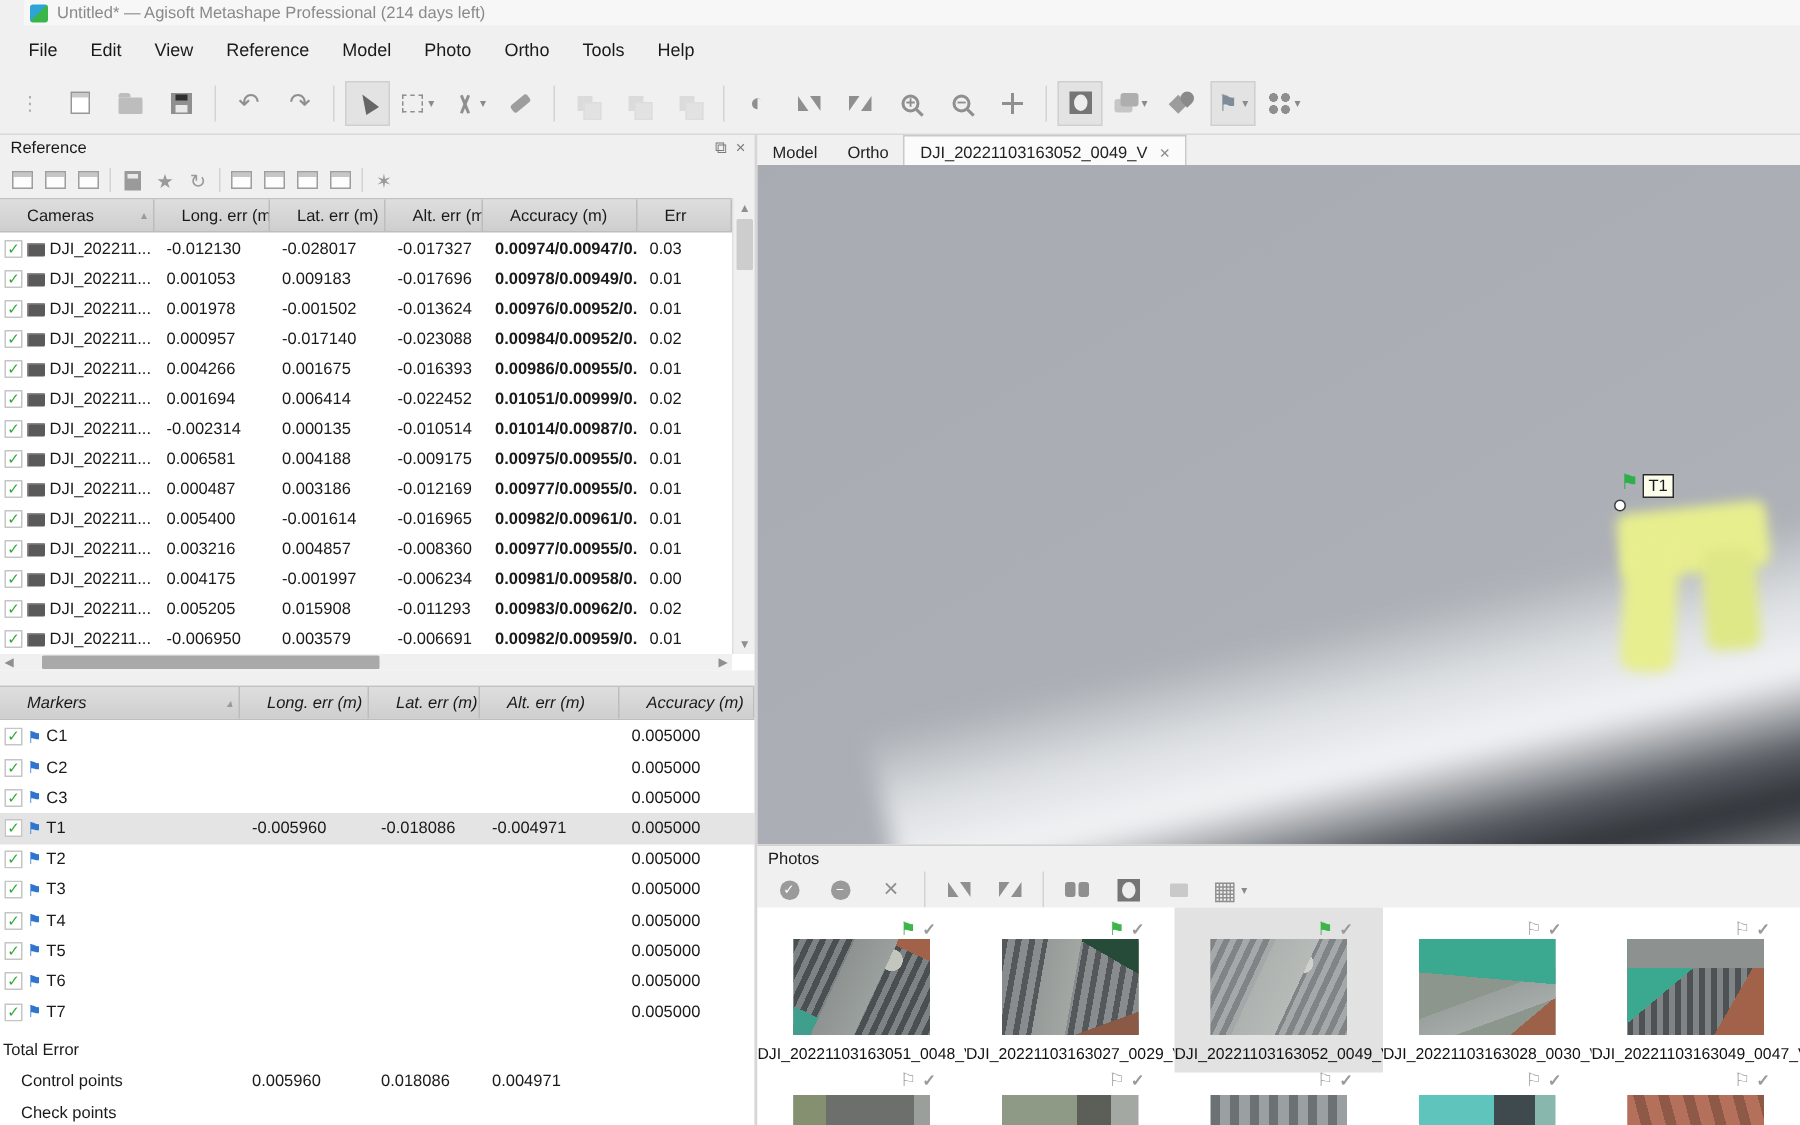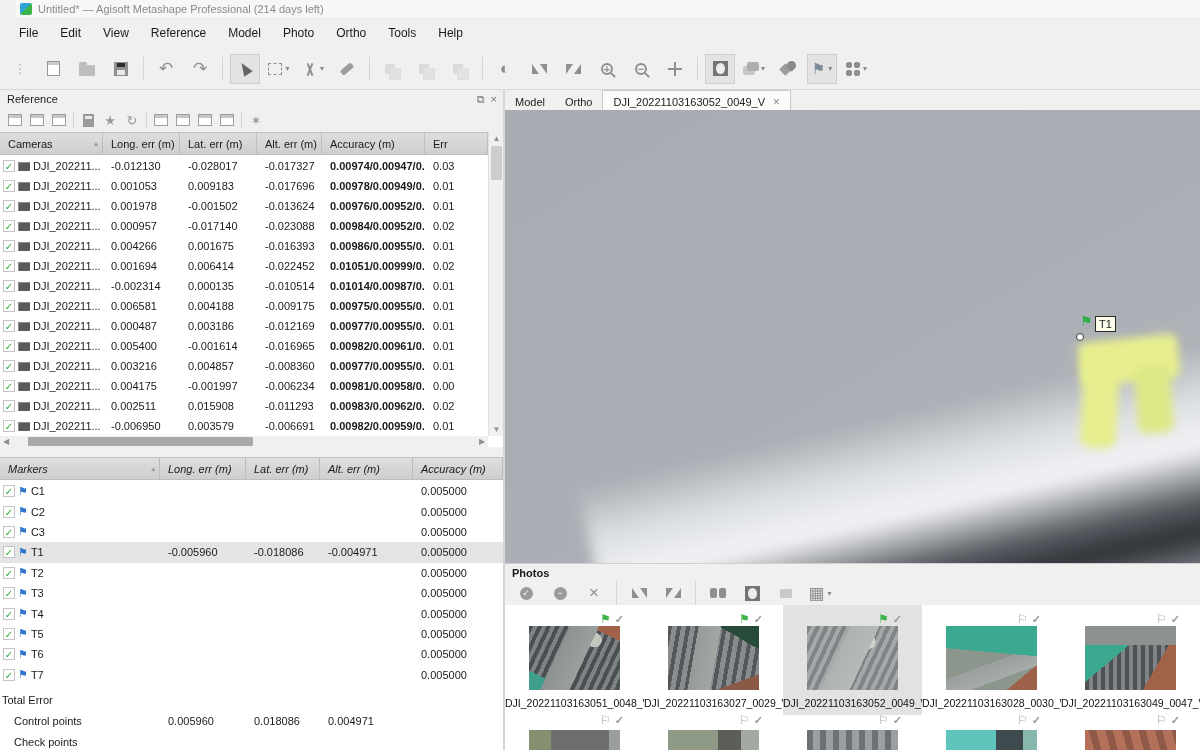--- a/index.html
+++ b/index.html
@@ -69,21 +69,21 @@
   #ref-header{position:absolute;left:0;top:0;width:100%;height:18px;background:#f0f0f0;display:flex;align-items:center;font-size:11px;padding-left:7px;}
   .ref-winbtns{margin-left:auto;display:flex;gap:6px;padding-right:6px;color:#7a7a7a;font-size:11px;}
   #ref-tools{position:absolute;left:0;top:18px;width:100%;height:24px;background:#f0f0f0;display:flex;align-items:center;padding-left:4px;}
   .rt-btn{width:22px;height:20px;display:flex;align-items:center;justify-content:center;color:#9a9a9a;font-size:13px;}
   .rt-sep{width:1px;height:16px;background:#d4d4d4;margin:0 3px;}
   .ri{width:14px;height:12px;border:1px solid #9e9e9e;background:linear-gradient(#c6c6c6 0 3px,#fdfdfd 3px);}
   .i-calc{width:11px;height:13px;background:#9a9a9a;position:relative;}
   .i-calc:before{content:"";position:absolute;top:2px;left:2px;right:2px;height:3px;background:#e9e9e9;}
 
   .thead{display:grid;height:23px;background:linear-gradient(#dedede,#cecece);border-top:1px solid #c2c2c2;border-bottom:1px solid #bdbdbd;font-size:11px;align-items:center;}
-  .thead .hc{padding-left:8px;border-right:1px solid #bdbdbd;height:100%;display:flex;align-items:center;white-space:nowrap;overflow:hidden;}
+  .thead .hc{padding-left:18px;border-right:1px solid #bdbdbd;height:100%;display:flex;align-items:center;white-space:nowrap;overflow:hidden;}
   .sort{font-size:8px;color:#9a9a9a;margin-left:auto;margin-right:4px;}
   .cgrid{grid-template-columns:103px 77px 77px 65px 103px 63px;}
   .mgrid{grid-template-columns:160px 86px 74px 93px 90px;font-style:italic;}
 
   #cam-head{position:absolute;left:0;top:42px;width:488px;}
   #camera-rows{position:absolute;left:0;top:66px;width:488px;}
   .cam-row{display:grid;grid-template-columns:103px 77px 77px 65px 103px 63px;height:20px;align-items:center;font-size:11px;white-space:nowrap;}
   .cell{padding-left:8px;overflow:hidden;}
   .cell.bold{font-weight:bold;}
   .namecell{display:flex;align-items:center;gap:3px;padding-left:3px;overflow:hidden;}
@@ -126,21 +126,21 @@
   .blob{position:absolute;background:#e7ee8e;filter:blur(4px);}
   .blob.b1{left:574px;top:228px;width:100px;height:44px;transform:rotate(-6deg);border-radius:8px;}
   .blob.b2{left:577px;top:242px;width:36px;height:96px;transform:rotate(3deg);border-radius:10px;}
   .blob.b3{left:631px;top:255px;width:36px;height:68px;transform:rotate(-4deg);border-radius:8px;background:#dfe887;}
   .vmarker-dot{position:absolute;left:571px;top:223px;width:8px;height:8px;border:1.5px solid #3c3c3c;border-radius:50%;background:#fff;}
   .vmarker-flag{position:absolute;left:575px;top:203px;color:#2fae4a;font-size:14px;}
   .vmarker-label{position:absolute;left:590px;top:206px;padding:1px 3px;background:#fdfdec;border:1px solid #2b2b2b;font-size:11px;line-height:12px;}
 
   
   #photos{position:absolute;left:0;top:473px;width:695px;height:187px;background:#f0f0f0;border-top:1px solid #d0d0d0;}
-  #photos-title{font-size:11px;padding:3px 0 0 7px;height:17px;font-weight:bold;}
+  #photos-title{font-size:11px;padding:3px 0 0 7px;height:17px;}
   #photos-tools{height:24px;display:flex;align-items:center;padding-left:4px;}
   .i-ccheck,.i-cminus{width:13px;height:13px;border-radius:50%;background:#9a9a9a;color:#fff;font-size:9px;line-height:13px;text-align:center;}
   .i-binoc{width:16px;height:10px;position:relative;}
   .i-binoc:before,.i-binoc:after{content:"";position:absolute;top:0;width:7px;height:10px;background:#8f8f8f;border-radius:2px;}
   .i-binoc:before{left:0;}.i-binoc:after{right:0;}
   .i-thumbsz{width:12px;height:9px;background:#c9c9c9;border-radius:1px;}
   #thumb-area{position:absolute;left:0;top:41px;width:695px;height:146px;background:#fff;}
   #thumb-row1,#thumb-row2{position:absolute;left:0;display:grid;grid-template-columns:repeat(5,139px);}
   #thumb-row1{top:0;height:110px;}
   #thumb-row2{top:110px;height:36px;}
@@ -511,21 +511,21 @@
           <span class="cell">-0.006234</span>
           <span class="cell bold">0.00981/0.00958/0.02032</span>
           <span class="cell">0.00</span>
         </div>
         <div class="cam-row">
           <span class="namecell">
             <span class="chk">✓</span>
             <span class="camicon"></span>
             <span>DJI_202211...</span>
           </span>
-          <span class="cell">0.002511</span>
+          <span class="cell">0.005205</span>
           <span class="cell">0.015908</span>
           <span class="cell">-0.011293</span>
           <span class="cell bold">0.00983/0.00962/0.02032</span>
           <span class="cell">0.02</span>
         </div>
         <div class="cam-row">
           <span class="namecell">
             <span class="chk">✓</span>
             <span class="camicon"></span>
             <span>DJI_202211...</span>

